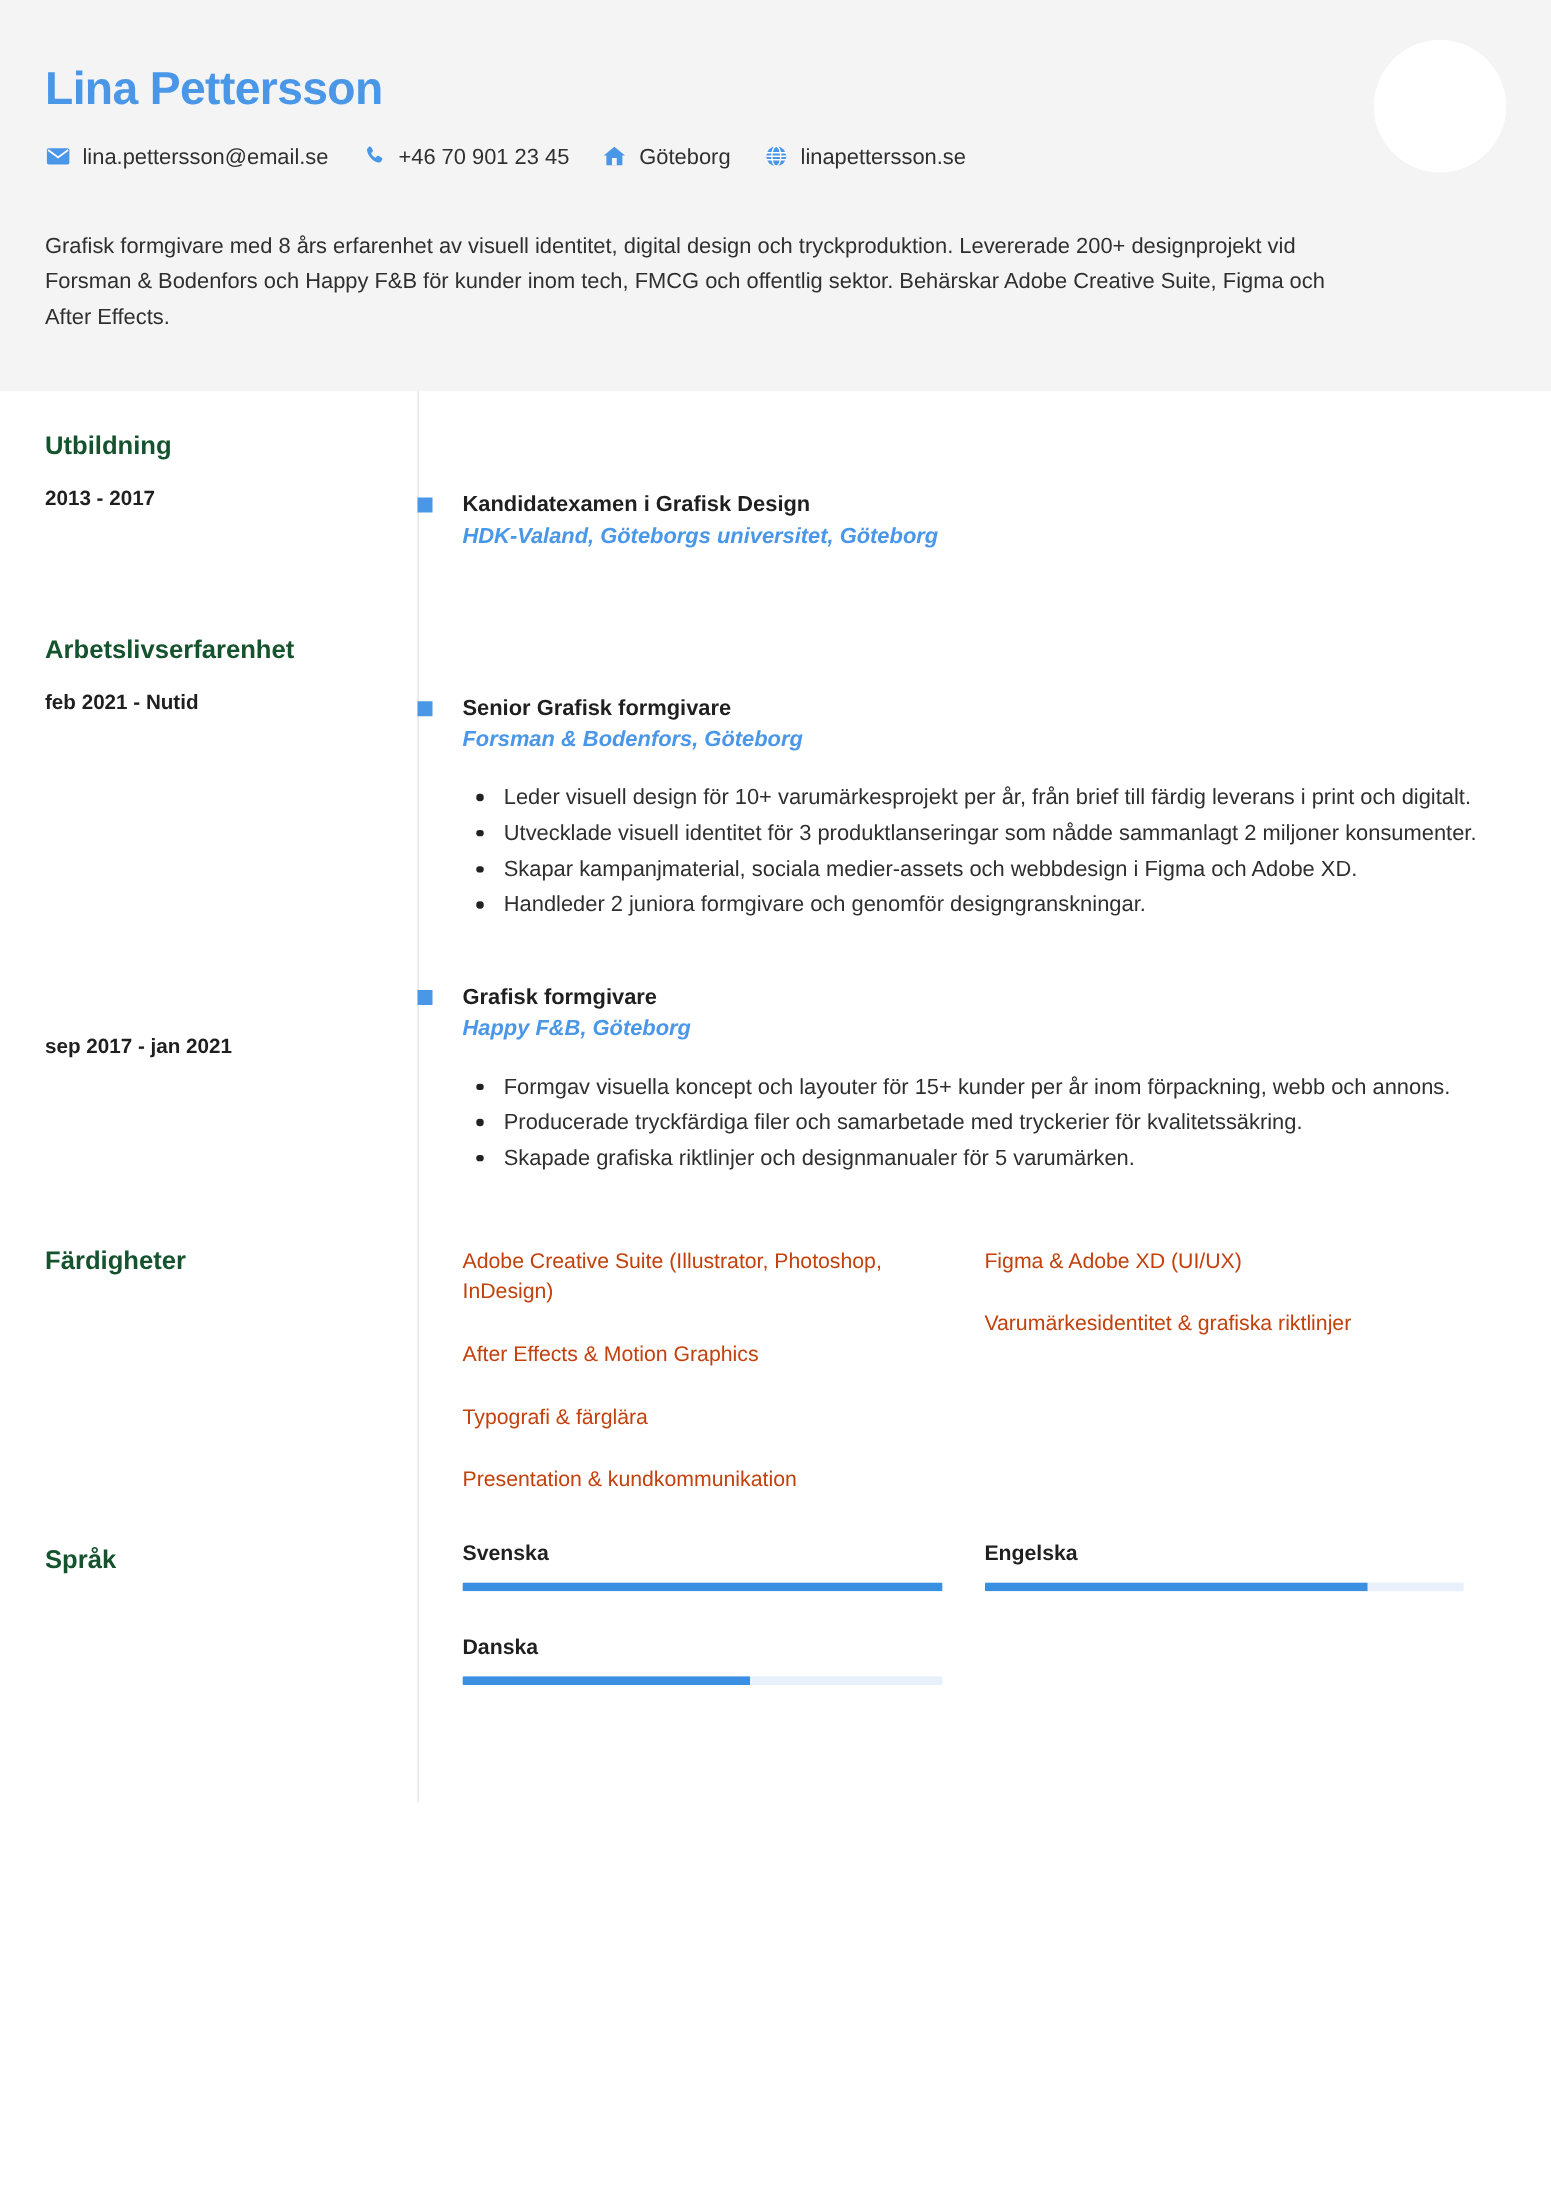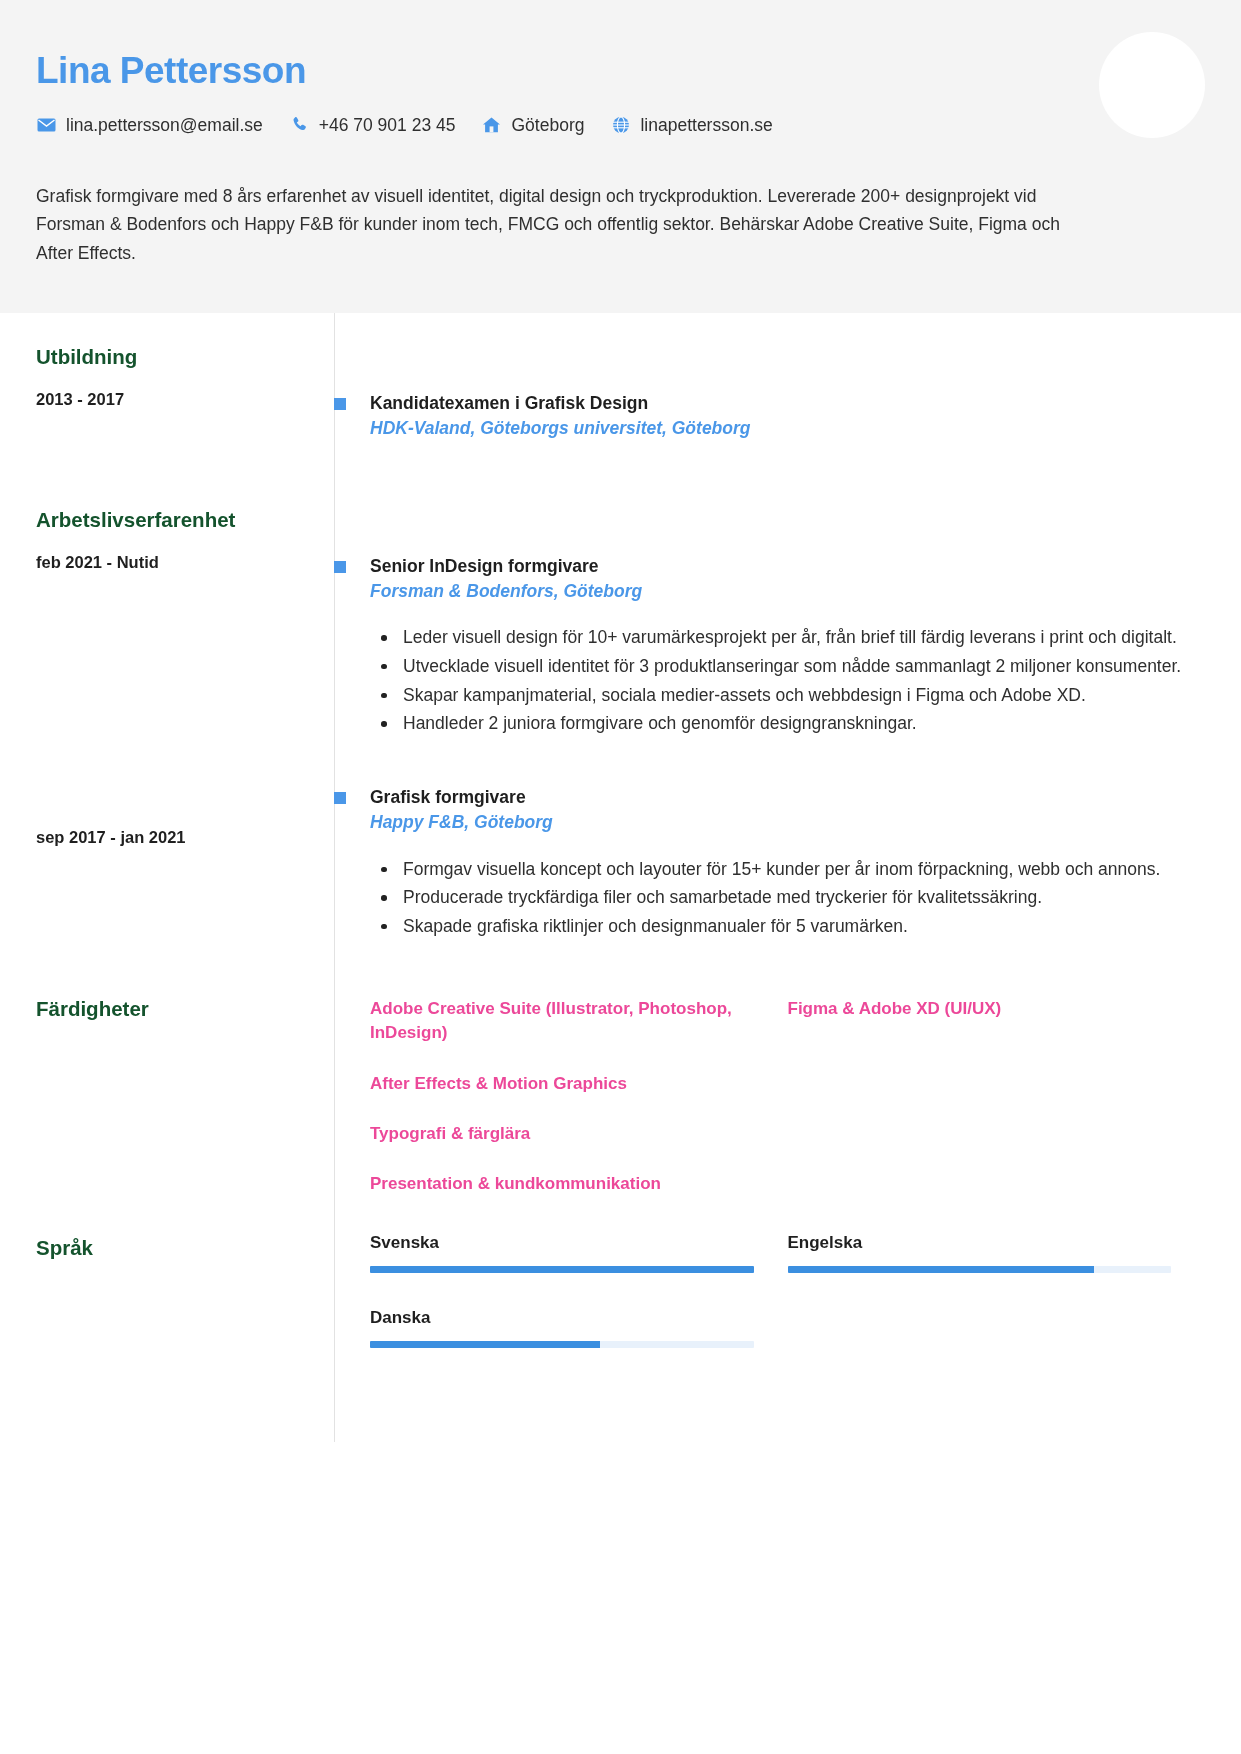--- a/index.html
+++ b/index.html
@@ -181,22 +181,22 @@
   .skills-grid {
     display: flex;
     gap: 0;
   }
   .skills-col {
     width: 50%;
     padding-right: 28px;
   }
   .skill-item {
     font-size: 17px;
-    font-weight: bold;
-    color: #ec4899;
+    font-weight: normal;
+    color: #c2410c;
     line-height: 1.42;
     margin-bottom: 26px;
   }
 
   
   .lang-grid {
     display: flex;
     flex-wrap: wrap;
   }
   .lang-cell {
@@ -311,21 +311,21 @@
       <div class="period">feb 2021 - Nutid</div>
       <div style="height:253px"></div>
       <div class="period">sep 2017 - jan 2021</div>
     </div>
 
     <div class="col-right">
       <div style="height:46px"></div>
 
       <div class="entry">
         <span class="marker"></span>
-        <div class="entry-title">Senior InDesign formgivare</div>
+        <div class="entry-title">Senior Grafisk formgivare</div>
         <div class="entry-sub">Forsman &amp; Bodenfors, Göteborg</div>
         <ul class="bullets">
           <li>Leder visuell design för 10+ varumärkesprojekt per år, från brief till färdig leverans i print och digitalt.</li>
           <li>Utvecklade visuell identitet för 3 produktlanseringar som nådde sammanlagt 2 miljoner konsumenter.</li>
           <li>Skapar kampanjmaterial, sociala medier-assets och webbdesign i Figma och Adobe XD.</li>
           <li>Handleder 2 juniora formgivare och genomför designgranskningar.</li>
         </ul>
       </div>
 
       <div class="job-gap"></div>
@@ -352,20 +352,21 @@
     <div class="col-right">
       <div class="skills-grid">
         <div class="skills-col">
           <div class="skill-item">Adobe Creative Suite (Illustrator, Photoshop, InDesign)</div>
           <div class="skill-item">After Effects &amp; Motion Graphics</div>
           <div class="skill-item">Typografi &amp; färglära</div>
           <div class="skill-item">Presentation &amp; kundkommunikation</div>
         </div>
         <div class="skills-col">
           <div class="skill-item">Figma &amp; Adobe XD (UI/UX)</div>
+          <div class="skill-item">Varumärkesidentitet &amp; grafiska riktlinjer</div>
         </div>
       </div>
     </div>
   </div>
 
   <div style="height:10px"></div>
 
   <div class="section">
     <div class="col-left">
       <div style="height:4px"></div>

